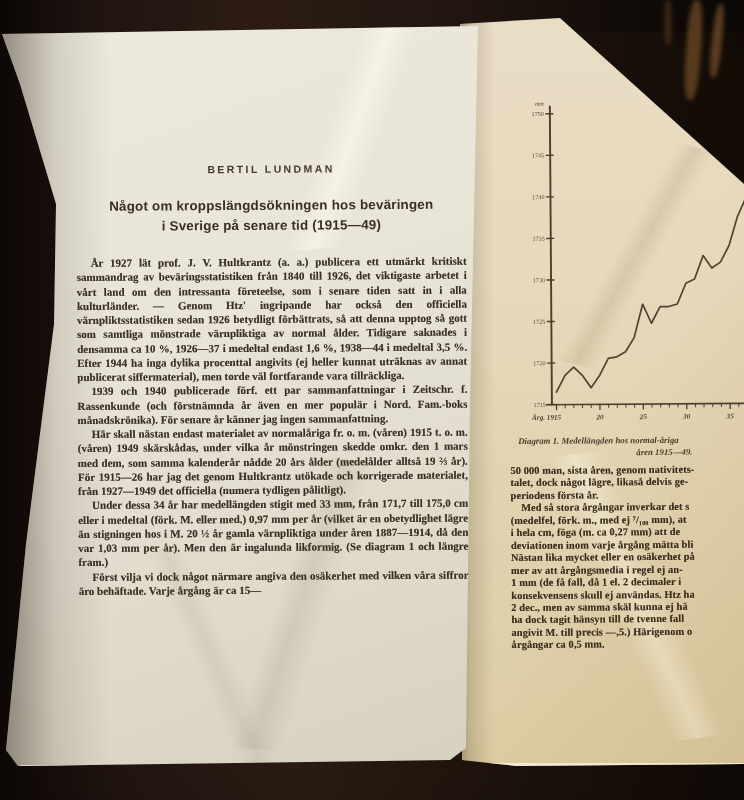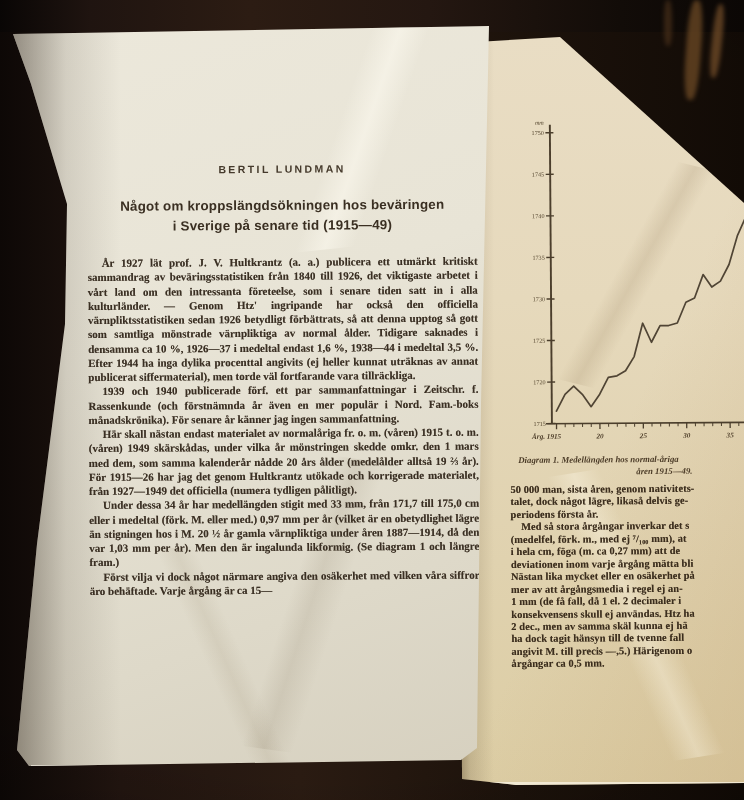--- a/index.html
+++ b/index.html
@@ -15,21 +15,21 @@
   }
   
   .topband{position:absolute;left:0;top:0;width:744px;height:32px;
     background:linear-gradient(90deg,#090605 0,#1f1410 90px,#2c1c13 250px,#241711 430px,#120c08 620px,#0b0705 744px);}
   .streak{position:absolute;border-radius:40%;filter:blur(2px);}
   .streak.s1{left:686px;top:0;width:15px;height:100px;background:#6d4a25;opacity:.75;transform:rotate(4deg);}
   .streak.s2{left:712px;top:4px;width:10px;height:74px;background:#8a5d31;opacity:.6;transform:rotate(6deg);}
   .streak.s3{left:664px;top:0;width:8px;height:46px;background:#583a1f;opacity:.55;}
 
   
-  .page-right{position:absolute;left:456px;top:35px;width:288px;height:752px;overflow:hidden;
+  .page-right{position:absolute;left:456px;top:16px;width:288px;height:752px;overflow:hidden;
     background:
       linear-gradient(115deg, rgba(214,188,150,.0) 55%, rgba(196,166,120,.35) 100%),
       linear-gradient(180deg,#e9ddc4 0%, #e6d9bc 35%, #e0d2af 70%, #dccda4 100%);
     clip-path:polygon(4px 8px,104px 2px,288px 168px,288px 748px,60px 750px,6px 744px);
   }
   .page-right .seam{position:absolute;left:0;top:0;bottom:0;width:38px;
     background:linear-gradient(90deg,rgba(74,56,32,.5) 0,rgba(74,56,32,.18) 14px,rgba(74,56,32,0) 38px);}
   .page-right .crease1{position:absolute;left:-30px;top:120px;width:420px;height:240px;
     background:linear-gradient(105deg,rgba(0,0,0,0) 46%,rgba(120,95,60,.14) 50%,rgba(0,0,0,0) 54%);transform:rotate(14deg);}
   .page-right .crease2{position:absolute;left:0px;top:430px;width:360px;height:300px;
@@ -41,21 +41,21 @@
 
   .caption{position:absolute;left:62px;top:420px;width:320px;
     font-style:italic;font-weight:700;font-size:8.8px;line-height:11.5px;color:#4c3c28;white-space:nowrap;}
   .caption .c2{padding-left:118px;}
 
   .rp-text{position:absolute;left:54px;top:449px;width:360px;
     font-size:10.4px;line-height:12.45px;font-weight:700;color:#3b2d1d;}
   .rp-text .rline{white-space:pre;letter-spacing:.1px;text-shadow:0 0 .5px rgba(59,45,29,.55);}
 
   
-  .page-left{position:absolute;left:11px;top:24px;width:486px;height:748px;overflow:hidden;
+  .page-left{position:absolute;left:0;top:24px;width:486px;height:748px;overflow:hidden;
     background:
       linear-gradient(90deg, rgba(35,25,15,.45) 0px, rgba(35,25,15,.12) 55px, rgba(35,25,15,0) 110px),
       linear-gradient(160deg,#ece8db 0%,#e8e4d6 40%,#ded9c9 75%,#d6d0bf 100%);
     clip-path:polygon(2px 10px,478px 2px,470px 380px,466px 724px,450px 736px,18px 742px,6px 726px,26px 520px,54px 300px,56px 180px,20px 60px);
   }
   .page-left .crease1{position:absolute;left:40px;top:430px;width:520px;height:300px;
     background:linear-gradient(100deg,rgba(0,0,0,0) 46%,rgba(110,95,70,.12) 50%,rgba(0,0,0,0) 55%);transform:rotate(8deg);}
   .page-left .crease2{position:absolute;left:120px;top:-40px;width:480px;height:260px;
     background:linear-gradient(115deg,rgba(0,0,0,0) 45%,rgba(255,252,242,.5) 50%,rgba(0,0,0,0) 55%);transform:rotate(-6deg);}
   .page-left .crease3{position:absolute;left:-60px;top:520px;width:560px;height:260px;

